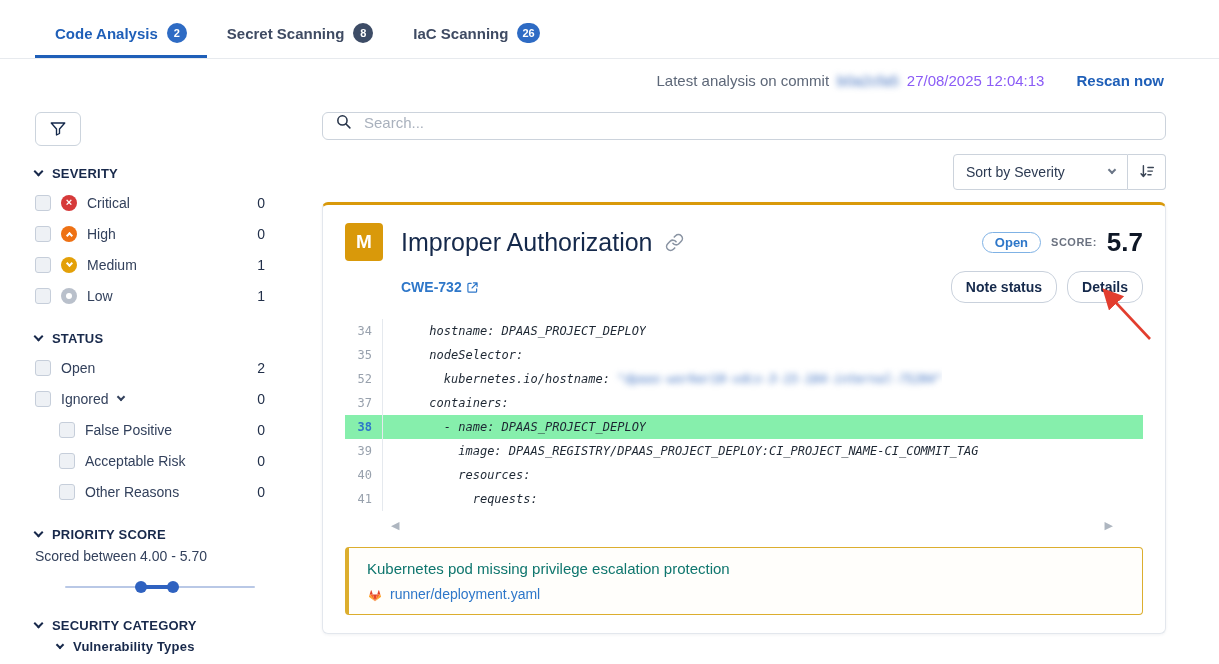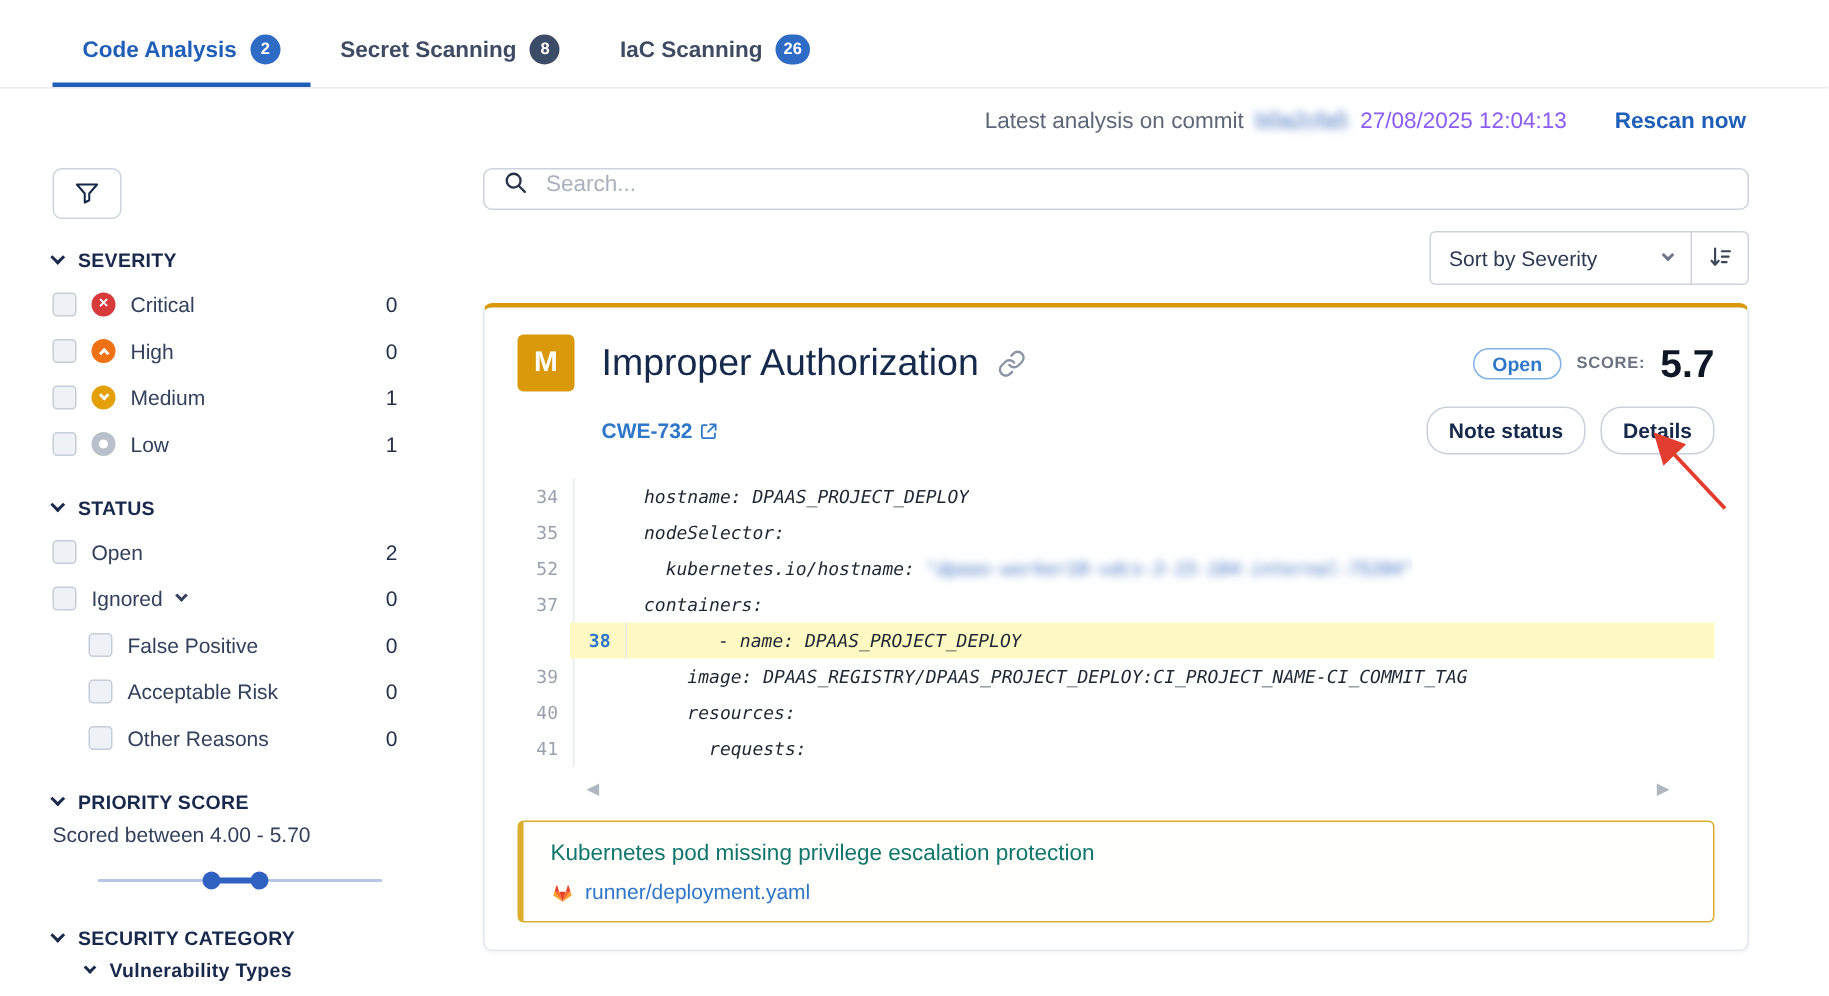--- a/index.html
+++ b/index.html
@@ -86,21 +86,21 @@
          gap:5px; cursor:pointer; text-decoration:none; }
   .row2-right { margin-left:auto; display:flex; gap:10px; }
   .btn { border:1px solid #c9d1dc; border-radius:14px; background:#fff; padding:7px 14px; font-size:14px;
          font-weight:600; color:#15294b; font-family:inherit; cursor:pointer; }
 
   
   .code { margin-top:16px; font-family:"DejaVu Sans Mono", monospace; font-size:12px; }
   .crow { display:flex; height:24px; line-height:24px; }
   .crow .ln { width:38px; text-align:right; padding-right:10px; color:#98a1ad; flex:none; border-right:1px solid #e5e9ee; }
   .crow .ct { white-space:pre; color:#1d2733; padding-left:3px; overflow:hidden;font-style:italic; }
-  .crow.hl { background:#fef9c3;margin-left:35px; }
+  .crow.hl { background:#86efac; }
   .crow.hl .ln { color:#2e77c9; font-weight:700; }
   .blur-code { color:#3b6fc0; filter:blur(3px); user-select:none; }
   .hscroll { display:flex; justify-content:space-between; align-items:center; margin:8px 30px 0 46px;
              color:#aeb6c0; font-size:11px; height:12px; }
   .hscroll span { cursor:pointer; }
 
   
   .note { margin-top:16px; border:1px solid #dcae2e; border-left-width:4px; border-radius:4px;
           padding:12px 18px; background:#fffefb; }
   .note-msg { font-size:15px; color:#0f766e; }

